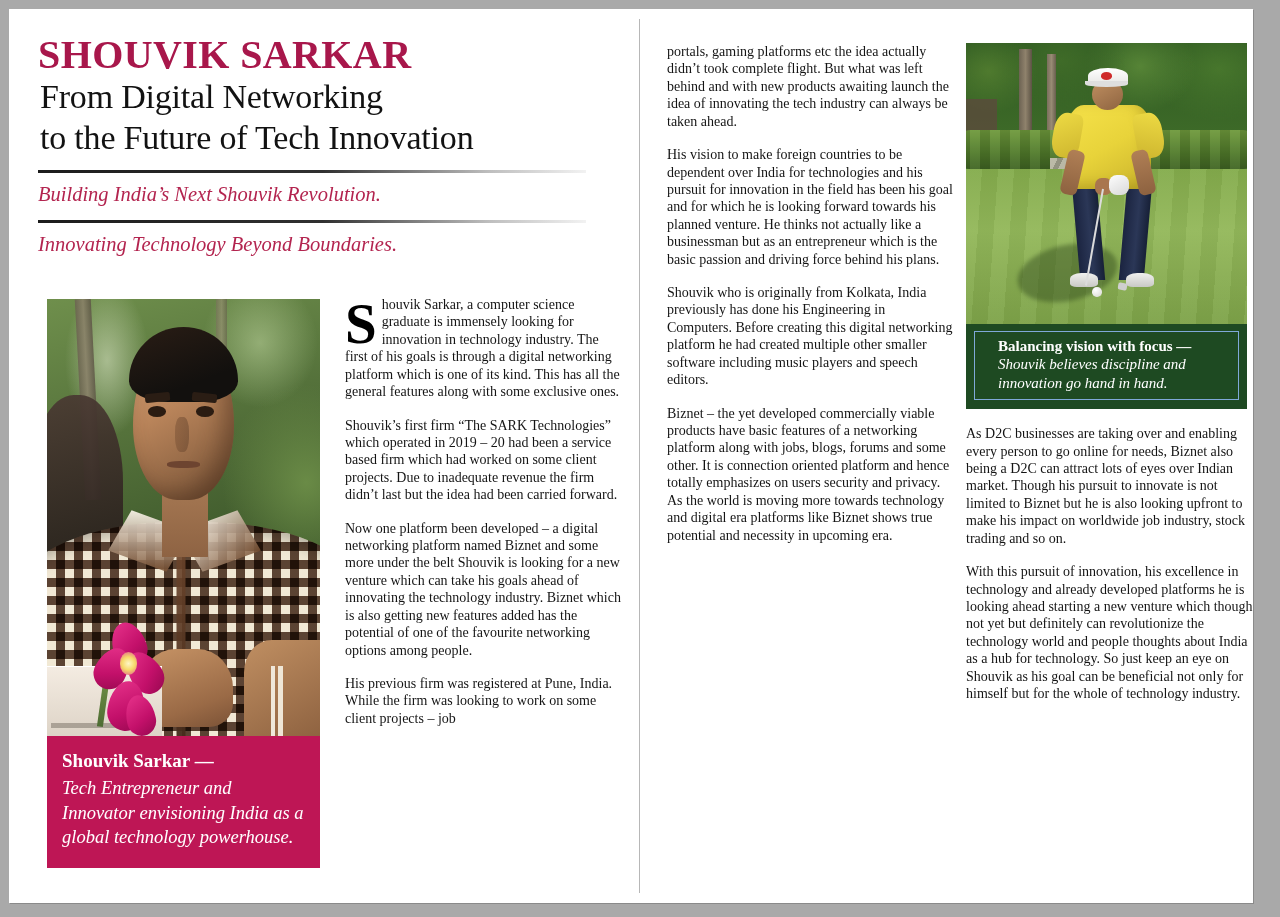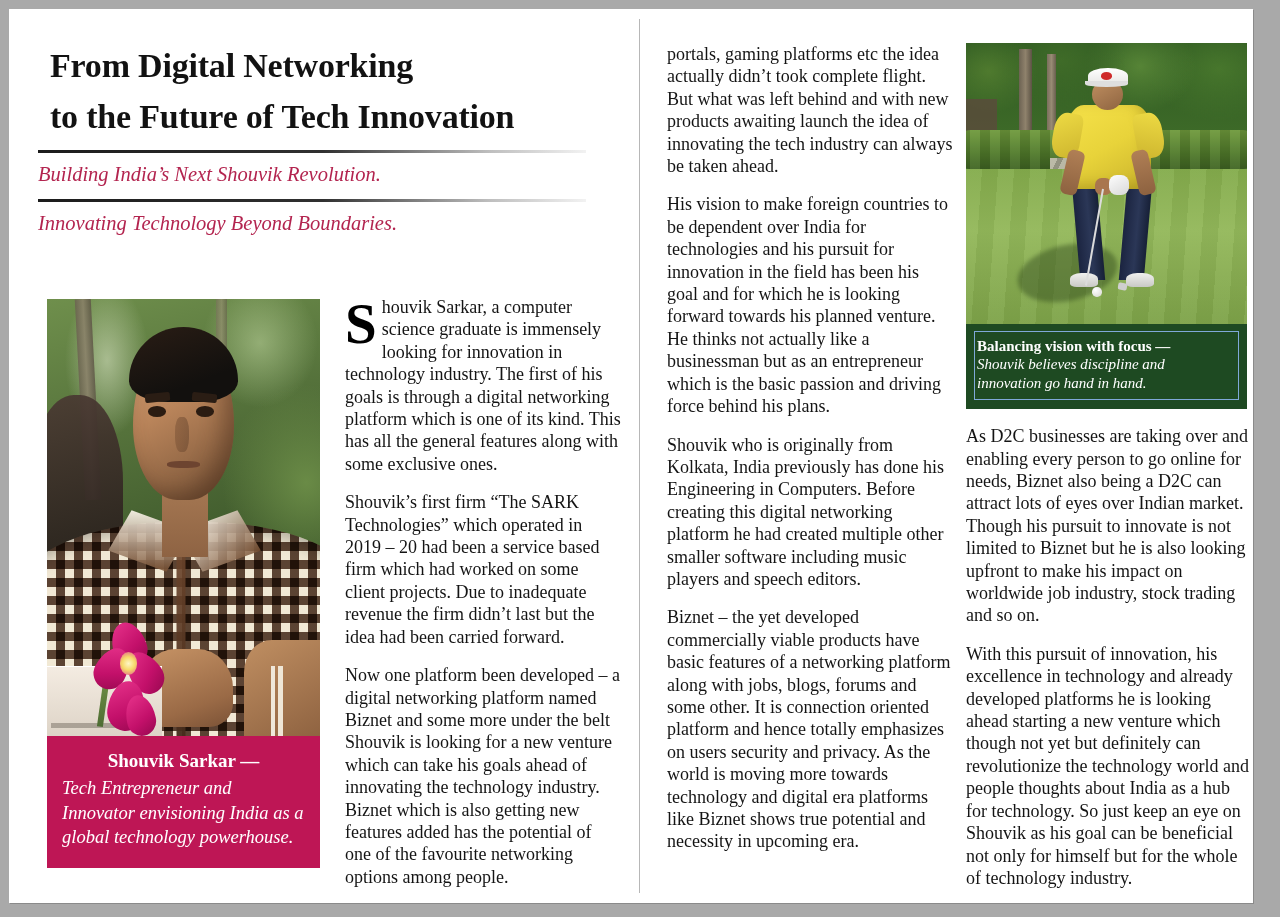--- a/index.html
+++ b/index.html
@@ -45,24 +45,24 @@
     font-size: 40px;
     font-weight: bold;
     letter-spacing: .4px;
     color: #a8174b;
     line-height: 1.02;
     margin: 0 0 2px 0;
     font-family: "Liberation Serif","DejaVu Serif",serif;
   }
   .headline {
     font-size: 34px;
-    font-weight: bold;
+    font-weight: normal;
     color: #121212;
     line-height: 1.14;
-    margin: 12px;
+    margin: 2px;
     letter-spacing: -.2px;
   }
   .rule {
     height: 3px;
     margin: 13px 0 0 0;
     background: linear-gradient(to right, #1c1c1c 0%, #303030 52%, #bdbdbd 82%, #f2f2f2 100%);
   }
   .deck {
     font-size: 20.5px;
     font-style: italic;
@@ -217,38 +217,37 @@
     background: #be1655;
     color: #ffffff;
     padding: 13px 15px 18px 15px;
     box-sizing: border-box;
   }
   #portrait-caption .cap-title {
     font-size: 19px;
     font-weight: bold;
     line-height: 1.25;
     margin-bottom: 3px;
-    text-align: center;
   }
   #portrait-caption .cap-body {
     font-size: 18.5px;
     font-style: italic;
     line-height: 1.34;
   }
 
   
   #col1 {
     position: absolute;
     left: 336px;
     top: 287px;
     width: 276px;
   }
   .body-col p {
     margin: 0 0 16px 0;
-    font-size: 18px;
+    font-size: 14px;
     line-height: 1.245;
     color: #141414;
     text-align: left;
   }
   .body-col p:last-child { margin-bottom: 15px; }
   .dropcap-para::first-letter {
     float: left;
     font-size: 57px;
     line-height: 0.78;
     font-weight: bold;
@@ -428,21 +427,21 @@
   }
 
   #golf-caption {
     width: 281px;
     box-sizing: border-box;
     background: #1e4a22;
     padding: 7px 8px 9px 8px;
   }
   #golf-caption .inner {
     border: 1px solid #7fa9d8;
-    padding: 5px 7px 7px 2px;
+    padding: 5px 7px 7px 23px;
     color: #ffffff;
   }
   #golf-caption .cap-title {
     font-size: 15px;
     font-weight: bold;
     line-height: 1.2;
   }
   #golf-caption .cap-body {
     font-size: 15px;
     font-style: italic;
@@ -452,20 +451,21 @@
   #col3-text { margin-top: 16px; }
 </style>
 </head>
 <body>
 
 <div id="page">
 
   <div id="left-half">
 
     <div id="masthead">
+      <div class="kicker">SHOUVIK SARKAR</div>
       <div class="headline">From Digital Networking</div>
       <div class="headline">to the Future of Tech Innovation</div>
       <div class="rule"></div>
       <div class="deck">Building India’s Next Shouvik Revolution.</div>
       <div class="rule"></div>
       <div class="deck second">Innovating Technology Beyond Boundaries.</div>
     </div>
 
     <figure id="portrait-figure" style="margin:0">
       <div id="portrait-photo" aria-label="Shouvik Sarkar seated at a table in a brown checked shirt with green foliage behind and a pink orchid in the foreground">

